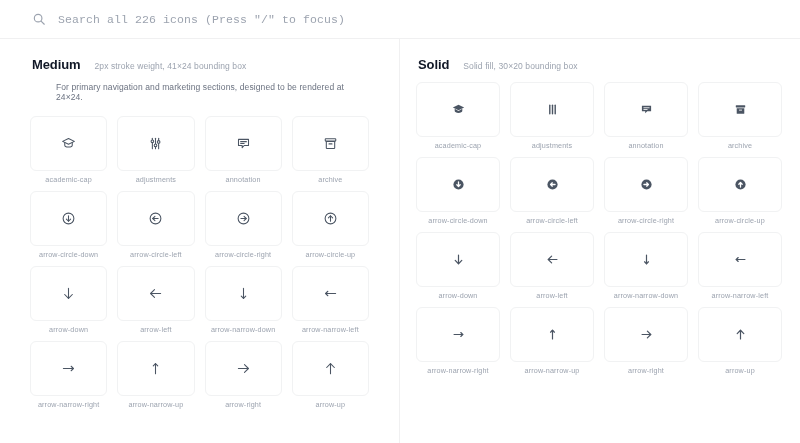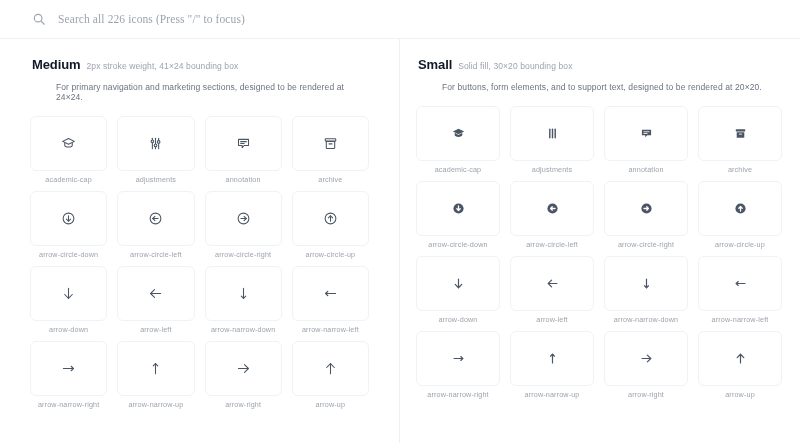--- a/index.html
+++ b/index.html
@@ -32,21 +32,21 @@
     flex: 0 0 14px;
     color: #9ca3af;
     display: block;
   }
   .search-icon svg { display: block; width: 14px; height: 14px; }
   .search-input {
     border: 0;
     outline: 0;
     background: transparent;
     margin-left: 12px;
-    font-family: Liberation Serif, serif;
+    font-family: Liberation Mono, monospace;
     font-size: 11.5px;
     color: #374151;
     width: 600px;
     letter-spacing: 0.1px;
   }
   .search-input::placeholder { color: #9ca3af; }
 
   
   .panels {
     display: flex;
@@ -62,21 +62,21 @@
   .panel.right { border-left: 1px solid #f0f0f1; }
 
   .panel-head {
     padding: 0 32px 0 32px;
   }
   .panel.right .panel-head { padding-left: 18px; padding-right: 18px; }
 
   .head-line {
     display: flex;
     align-items: baseline;
-    gap: 6px;
+    gap: 14px;
     margin-bottom: 10px;
   }
   .head-title {
     font-size: 13px;
     font-weight: bold;
     color: #111827;
     letter-spacing: -0.1px;
   }
   .head-sub {
     font-size: 8.5px;
@@ -302,24 +302,23 @@
               <polyline points="5.9,10.4 12,4.1 18.1,10.4"></polyline>
             </svg>
           </div>
           <div class="tile-label">arrow-up</div>
         </div>
       </div>
     </div>
     <div class="panel right">
       <div class="panel-head">
         <div class="head-line">
-          <span class="head-title">Small</span>
+          <span class="head-title">Solid</span>
           <span class="head-sub">Solid fill, 30×20 bounding box</span>
         </div>
-        <div class="head-desc">For buttons, form elements, and to support text, designed to be rendered at 20×20.</div>
       </div>
       <div class="grid">
         <div class="tile">
           <div class="tile-box">
             <svg viewBox="0 0 24 24" width="13" height="13" fill="currentColor" stroke="none">
               <path d="M12 3 1.5 8.2 12 13.4 22.5 8.2 12 3Z"></path>
               <path d="M5 10.6v4.1c0 1.9 3.1 3.6 7 3.6s7-1.7 7-3.6v-4.1L12 14.6 5 10.6Z"></path>
             </svg>
           </div>
           <div class="tile-label">academic-cap</div>

